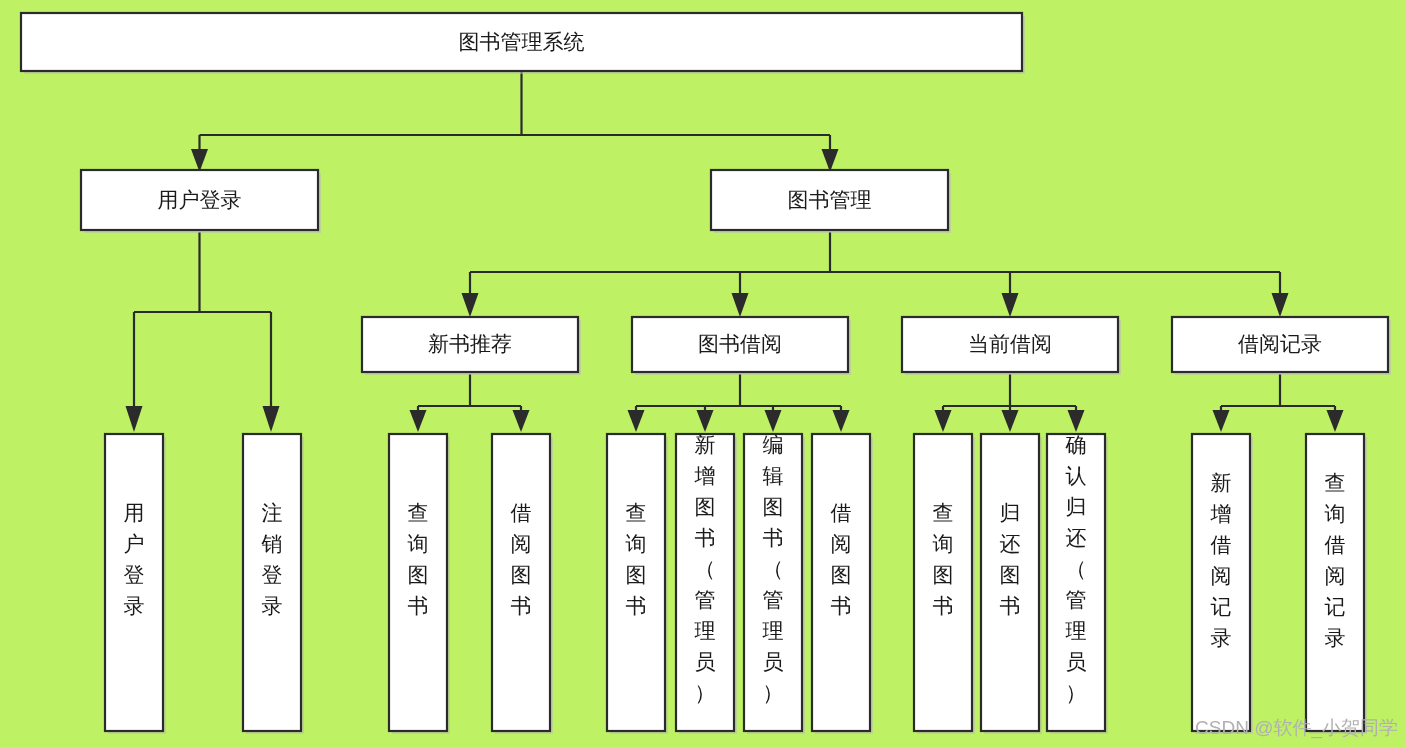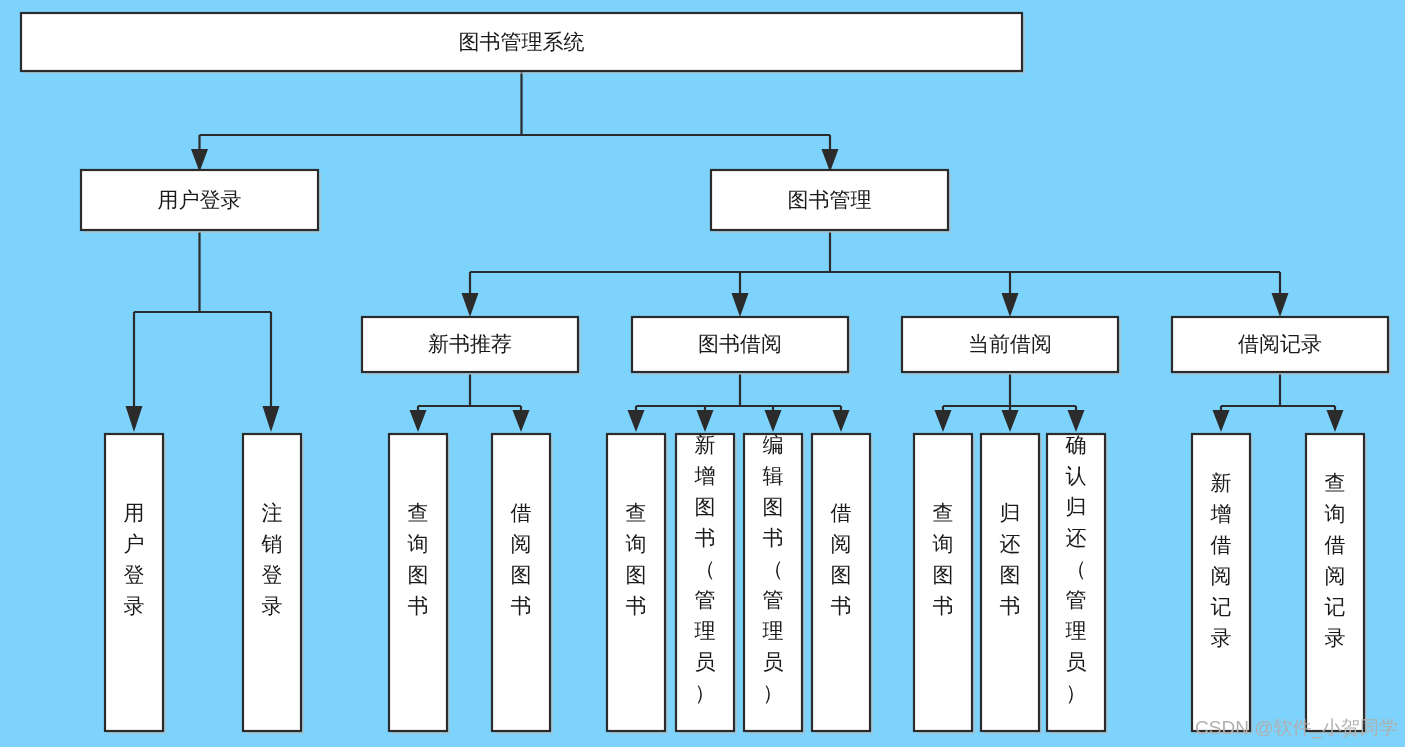--- a/index.html
+++ b/index.html
@@ -12,21 +12,21 @@
     width: 1405px;
     height: 747px;
     font-family: "Liberation Sans", "DejaVu Sans", sans-serif;
     overflow: hidden;
     position: relative;
   }
   #diagram-root {
     position: relative;
     width: 1405px;
     height: 747px;
-    background: #7dd3fc;
+    background: #bef264;
   }
   svg.diagram-canvas {
     position: absolute;
     left: 0;
     top: 0;
     width: 1405px;
     height: 747px;
     display: block;
   }
   .node-box {

